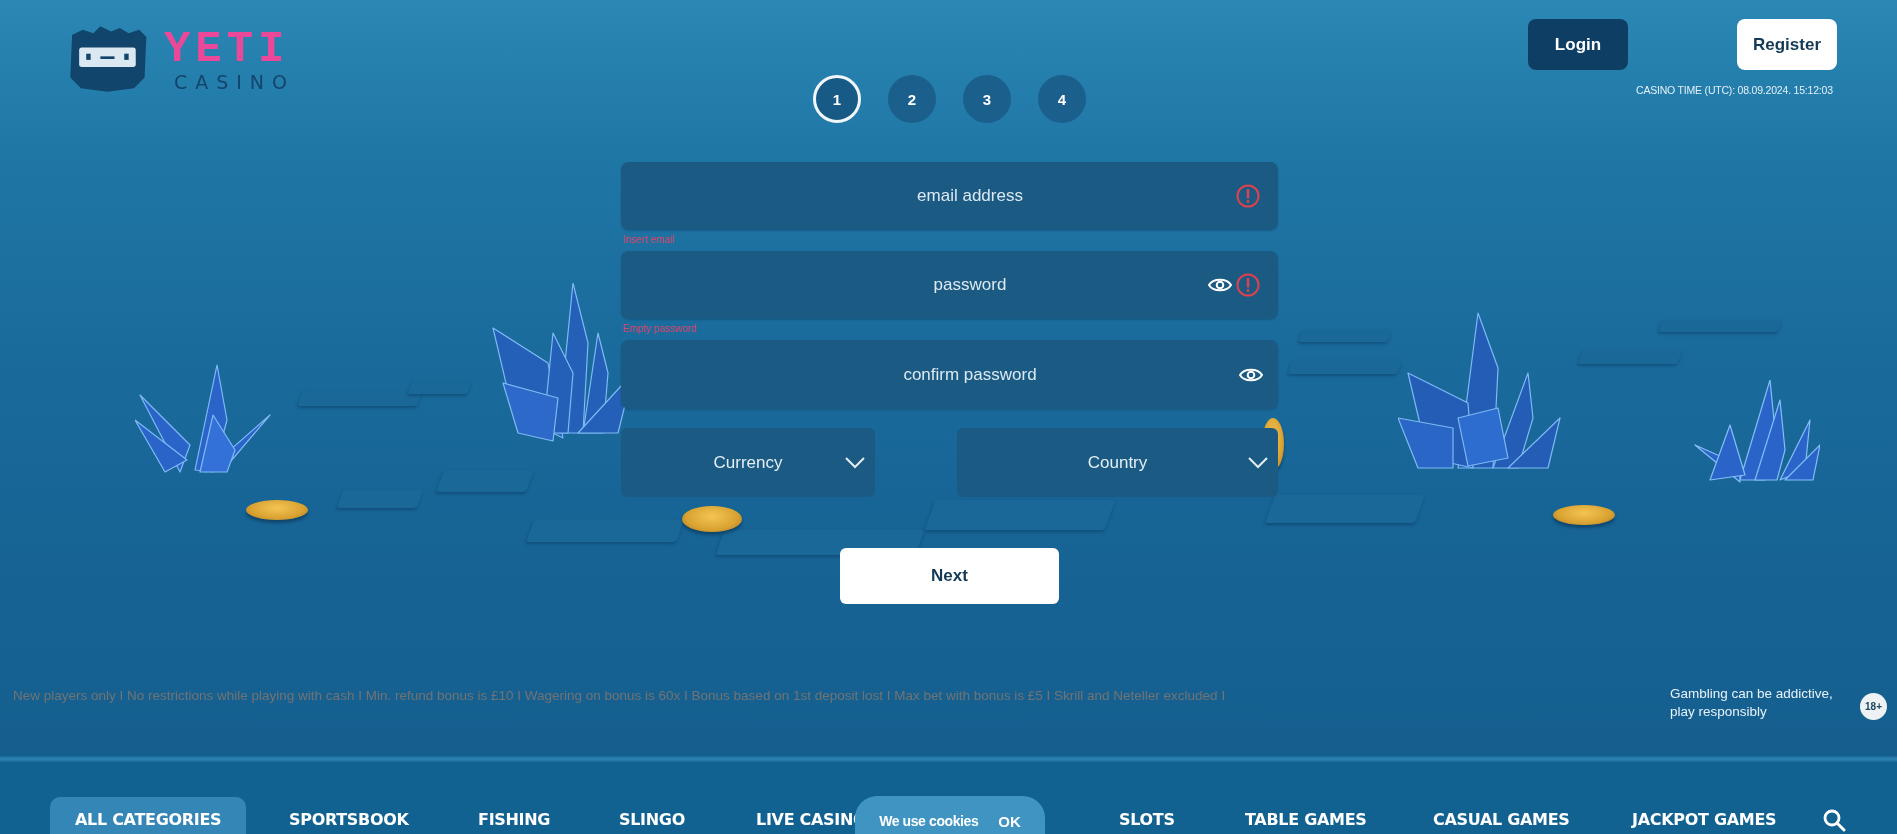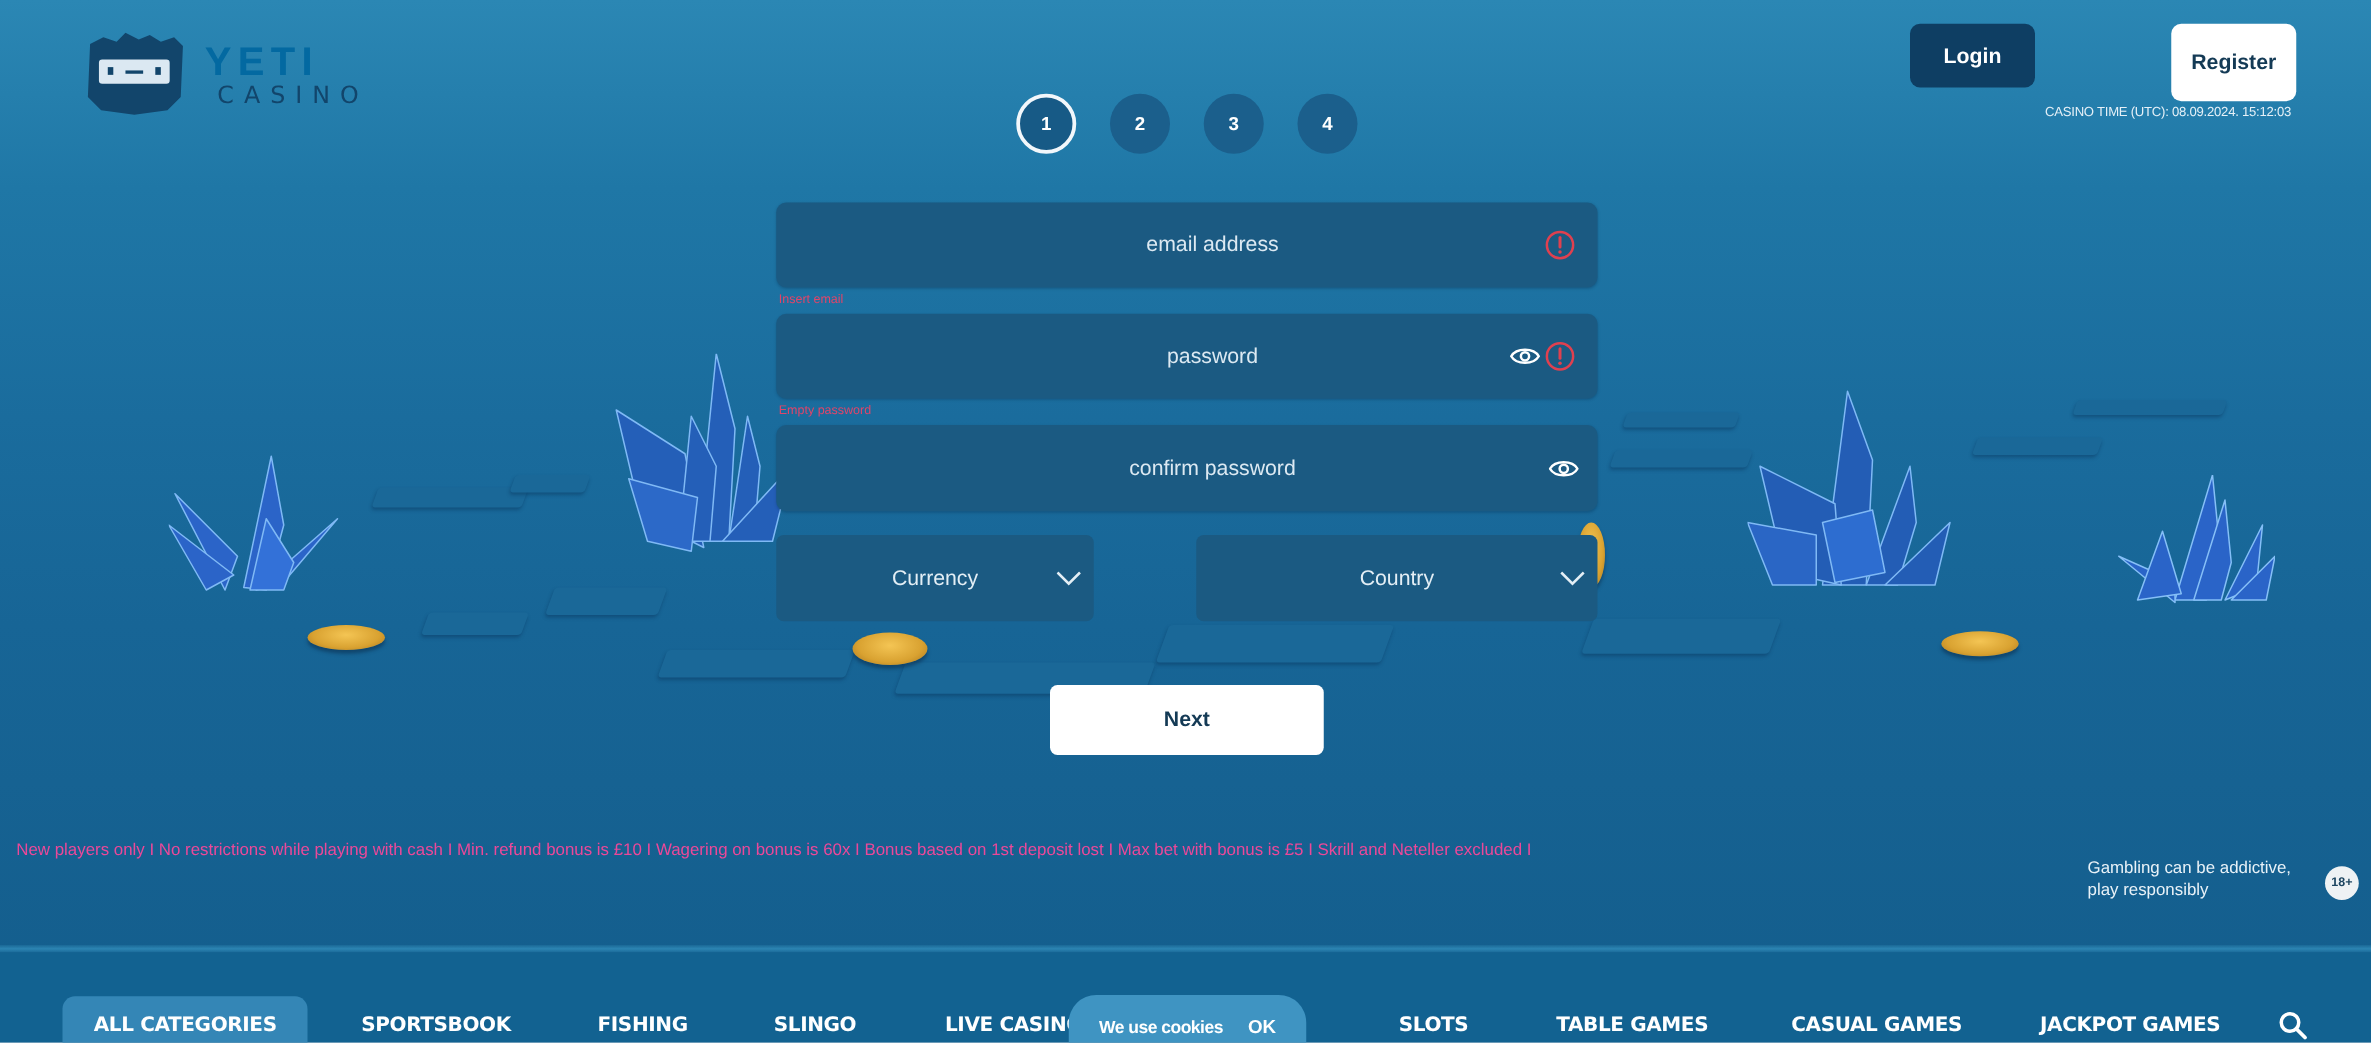--- a/index.html
+++ b/index.html
@@ -12,27 +12,27 @@
   }
   
   .tile { position: absolute; background: #1a6898; border-radius: 3px; box-shadow: 0 2px 3px rgba(8,50,90,.45); transform: skewX(-20deg); }
   .crystal { position: absolute; }
   .coin { position: absolute; border-radius: 50%; background: radial-gradient(ellipse at 50% 40%, #f4c554 0%, #d9a231 60%, #a7731d 100%); box-shadow: 0 3px 3px rgba(10,40,70,.5); }
 
   
   .logo { position: absolute; left: 65px; top: 20px; width: 230px; height: 78px; display: flex; align-items: center; }
   .logo-head { width: 96px; height: 74px; position: relative; }
   .logo-text { margin-left: 14px; line-height: 1; }
-  .logo-yeti { font-family: Liberation Sans, sans-serif; font-weight: bold; font-size: 32px; letter-spacing: 5px; color: #0369a1; }
+  .logo-yeti { font-family: Liberation Mono, monospace; font-weight: bold; font-size: 44px; letter-spacing: 5px; color: #ec4899; }
   .logo-casino { font-family: "DejaVu Sans", sans-serif; font-size: 19px; letter-spacing: 8px; color: #12456b; margin-top: 2px; padding-left: 10px; }
 
   .lang { position: absolute; left: 1540px; top: 20px; width: 65px; height: 48px; background: #2679a8; border-radius: 4px; display: flex; align-items: center; justify-content: center; gap: 10px; font-size: 17px; color: #e8f2f8; cursor: pointer; }
   .lang svg { width: 12px; height: 8px; }
   .btn-login { position: absolute; left: 1528px; top: 19px; width: 100px; height: 51px; background: #0e3e63; border-radius: 8px; color: #fff; font-weight: bold; font-size: 17px; display: flex; align-items: center; justify-content: center; border: none; }
-  .btn-register { position: absolute; left: 1737px; top: 19px; width: 100px; height: 62px; background: #fff; border-radius: 8px; color: #143a55; font-weight: bold; font-size: 17px; display: flex; align-items: center; justify-content: center; border: none; }
+  .btn-register { position: absolute; left: 1737px; top: 19px; width: 100px; height: 51px; background: #fff; border-radius: 8px; color: #143a55; font-weight: bold; font-size: 17px; display: flex; align-items: center; justify-content: center; border: none; }
   .casino-time { position: absolute; left: 1636px; top: 84px; font-size: 10.5px; color: #e5f0f7; letter-spacing: -0.2px; white-space: nowrap; }
 
   
   .steps { position: absolute; top: 75px; left: 813px; display: flex; gap: 27px; }
   .step { width: 48px; height: 48px; border-radius: 50%; background: #1b5f8c; display: flex; align-items: center; justify-content: center; font-weight: bold; font-size: 15px; color: #fff; }
   .step.active { border: 3px solid #f2f7fb; background: #175a86; }
 
   
   .field { position: absolute; left: 621px; width: 657px; height: 68px; background: #1b5a82; border-radius: 8px; display: flex; align-items: center; justify-content: center; box-shadow: 0 1px 2px rgba(5,40,70,.25); }
   .field input { width: 100%; height: 100%; background: transparent; border: none; outline: none; color: #e3eef5; font-size: 17px; text-align: center; font-family: "Liberation Sans", "DejaVu Sans", sans-serif; padding-left: 41px; }
@@ -40,21 +40,21 @@
   .field .icon { position: absolute; top: 50%; transform: translateY(-50%); }
   .err-icon { right: 18px; width: 24px; height: 24px; }
   .eye-icon { width: 24px; height: 16px; }
   .err-msg { position: absolute; left: 623px; font-size: 10px; color: #e0456a; }
   .select { position: absolute; top: 428px; height: 69px; background: #1b5a82; border-radius: 6px; display: flex; align-items: center; justify-content: center; font-size: 17px; color: #e3eef5; cursor: pointer; }
   .select svg { position: absolute; right: 10px; top: 50%; transform: translateY(-50%); width: 20px; height: 12px; }
 
   .btn-next { position: absolute; left: 840px; top: 548px; width: 219px; height: 56px; background: #fff; border-radius: 6px; border: none; color: #143a55; font-weight: bold; font-size: 17px; display: flex; align-items: center; justify-content: center; }
 
   
-  .disclaimer { position: absolute; left: 13px; top: 672px; font-size: 13.5px; color: #ec4899; white-space: nowrap; }
+  .disclaimer { position: absolute; left: 13px; top: 688px; font-size: 13.5px; color: #737373; white-space: nowrap; }
   .gambling { position: absolute; left: 1670px; top: 685px; font-size: 13.5px; line-height: 18px; color: #e9f2f8; }
   .badge18 { position: absolute; left: 1860px; top: 693px; width: 27px; height: 27px; border-radius: 50%; background: #eef2f4; color: #1d4560; font-weight: bold; font-size: 10px; display: flex; align-items: center; justify-content: center; }
 
   .separator { position: absolute; left: 0; top: 756px; width: 1897px; height: 6px; background: linear-gradient(180deg, #1a6896 0%, #2c84b2 50%, #1a6a99 100%); }
   .nav-bg { position: absolute; left: 0; top: 762px; width: 1897px; height: 72px; background: #126291; }
 
   .nav { position: absolute; top: 797px; left: 0; width: 1897px; height: 40px; }
   .nav-item { position: absolute; top: 0; height: 40px; padding-top: 13px; font-family: "DejaVu Sans", sans-serif; font-weight: bold; font-size: 16px; letter-spacing: -0.3px; color: #fff; white-space: nowrap; cursor: pointer; }
   .nav-item.active { background: #3486b6; border-radius: 10px 10px 0 0; padding-left: 25px; padding-right: 25px; }
   .search-btn { position: absolute; left: 1822px; top: 808px; width: 24px; height: 24px; cursor: pointer; }

